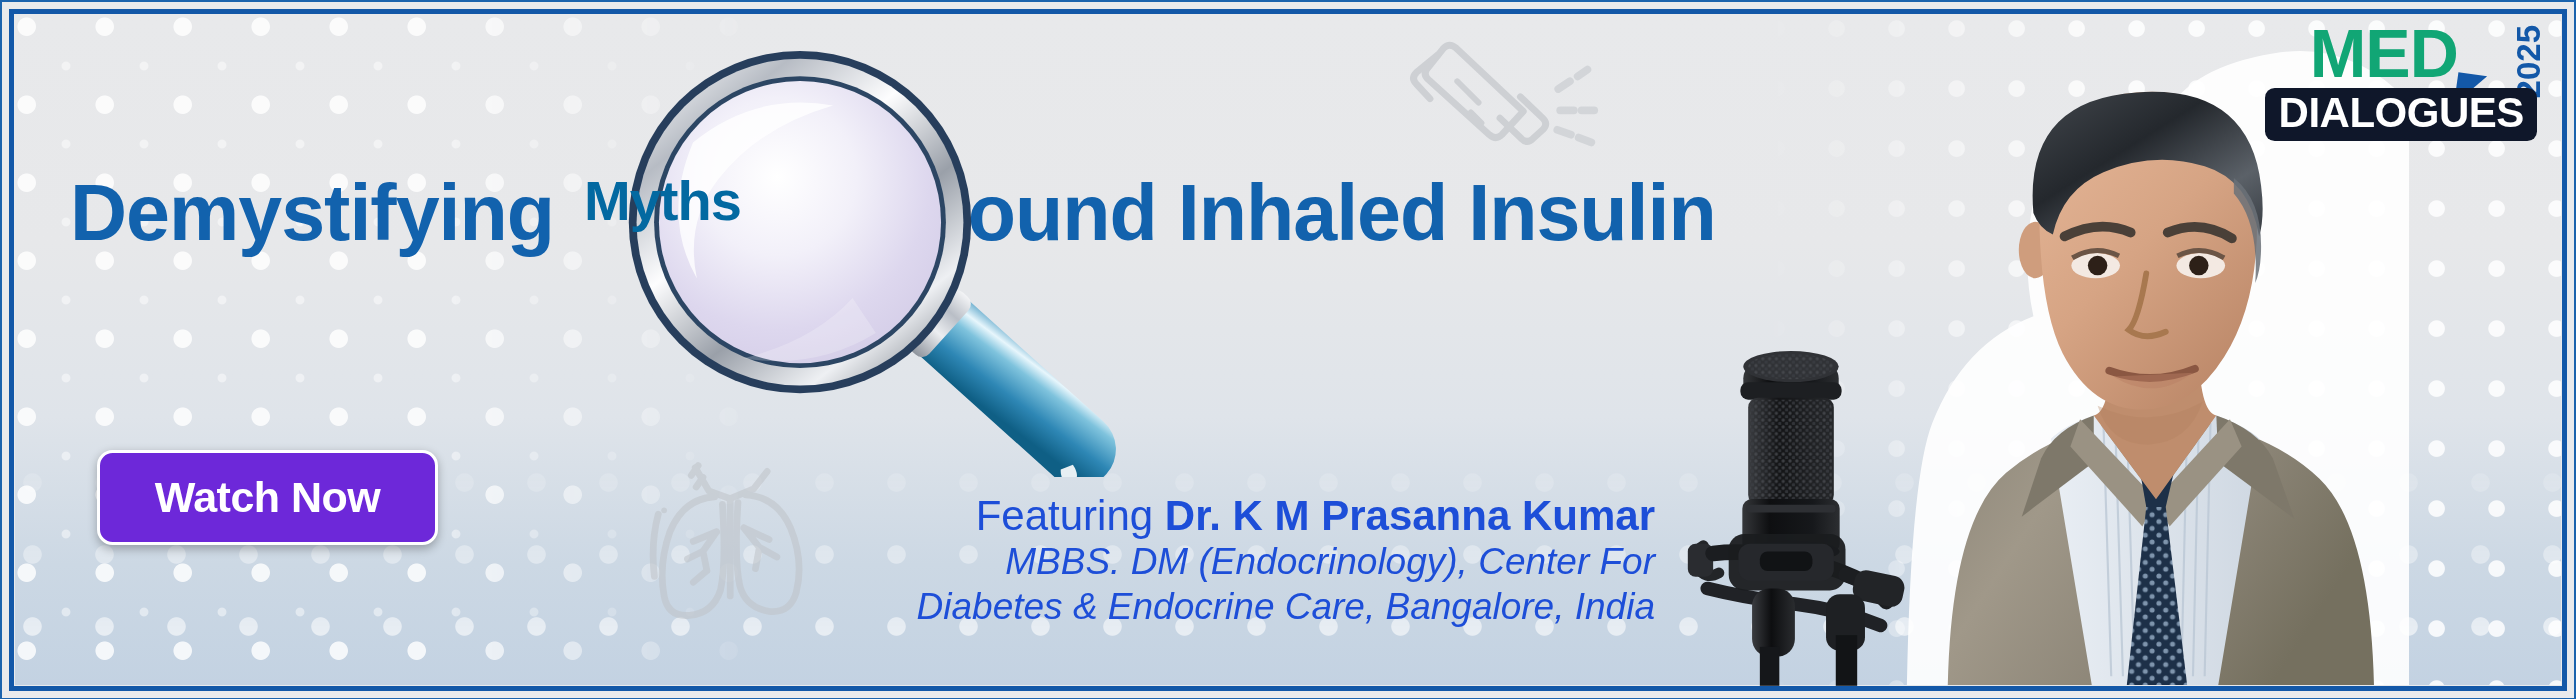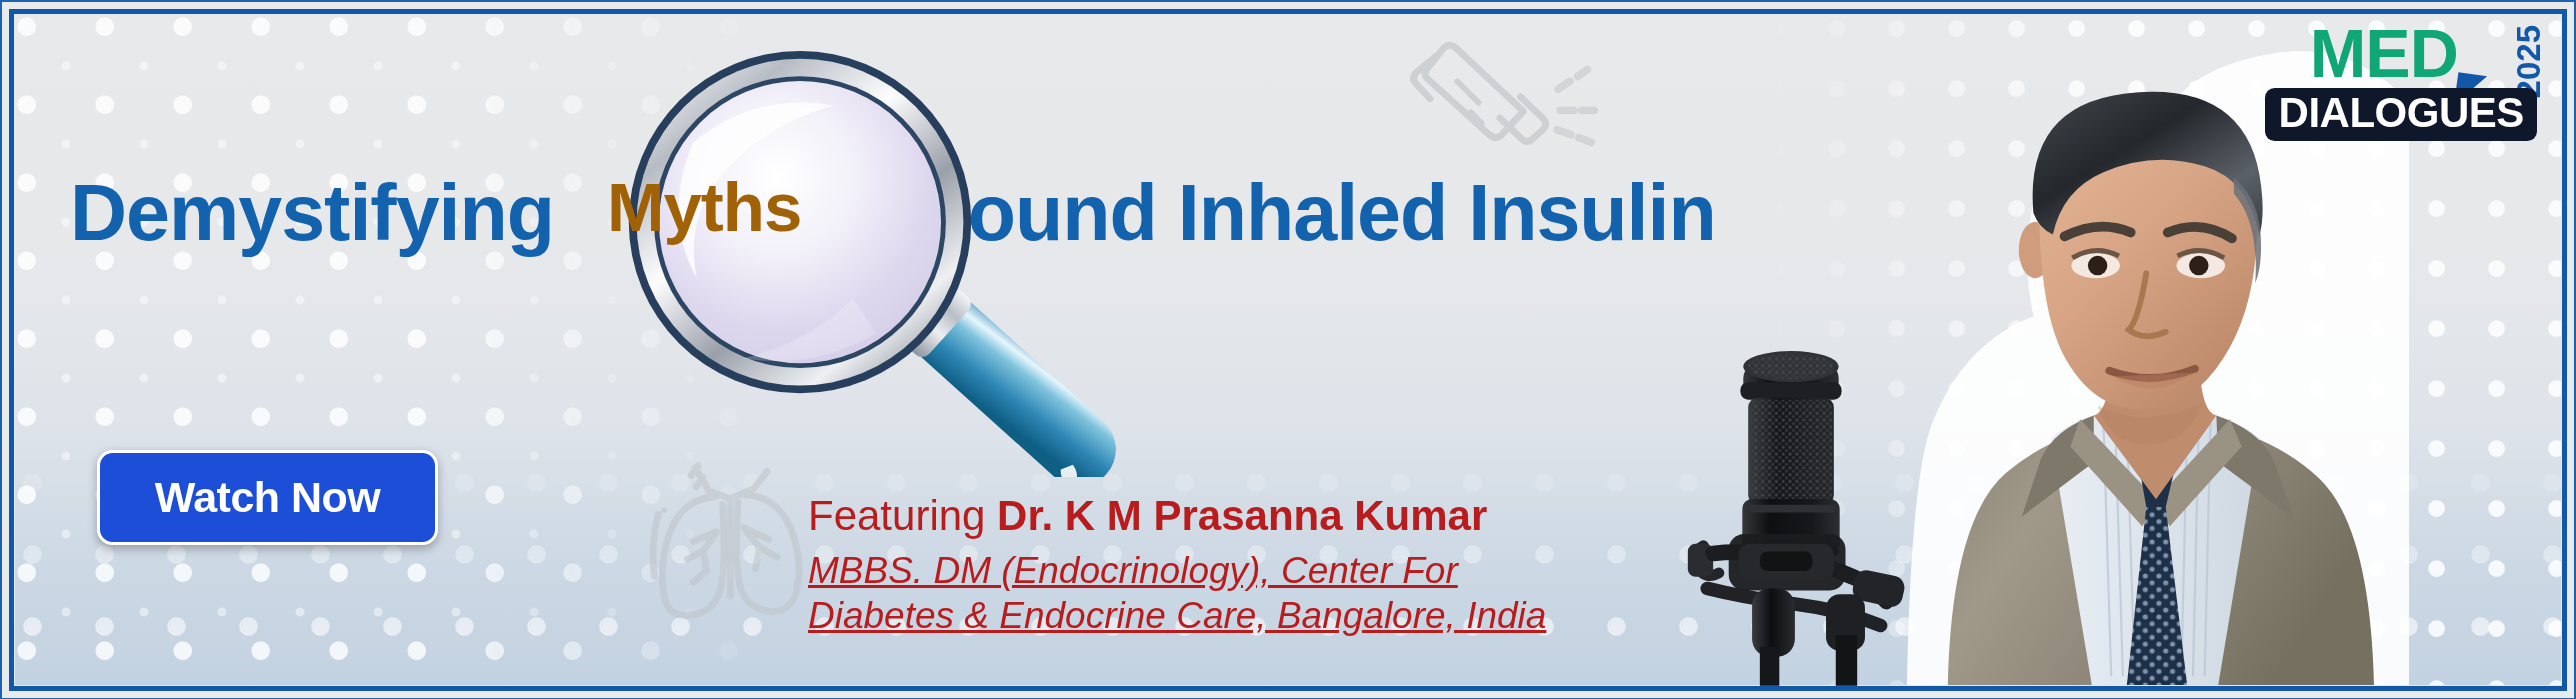--- a/index.html
+++ b/index.html
@@ -74,48 +74,48 @@
     display:flex;align-items:flex-end;white-space:nowrap;
     font-size:79px;font-weight:700;letter-spacing:-1px;
     color:#1262ad;line-height:1;
   }
   .headline .part{display:inline-block;}
   .headline .gap-lens{display:inline-block;width:341px;}
 
   
   .magnifier{position:absolute;left:584px;top:49px;width:681px;height:428px;z-index:14;pointer-events:none;}
   .lens-word{
-    position:absolute;left:607px;top:173px;z-index:16;
-    font-size:69px;font-weight:700;color:#a16207;letter-spacing:-1px;line-height:1;
+    position:absolute;left:584px;top:173px;z-index:16;
+    font-size:56px;font-weight:700;color:#0369a1;letter-spacing:-1px;line-height:1;
   }
 
   
   .watch-now{
     position:absolute;left:97px;top:450px;z-index:18;
     width:341px;height:95px;
-    background:#1d4ed8;
+    background:#6d28d9;
     border:3.9px solid #ffffff;
     border-radius:15.6px;
     color:#ffffff;
     font-size:43px;font-weight:700;letter-spacing:-0.5px;
     display:flex;align-items:center;justify-content:center;
     box-shadow:0 3.9px 9.7px rgba(0,0,0,.28);
     cursor:pointer;box-sizing:border-box;
   }
 
   
   .featuring{
     position:absolute;left:808px;top:492px;width:847px;z-index:18;
-    text-align:left;color:#b91c1c;
+    text-align:right;color:#1d4ed8;
   }
   .feat-line1{font-size:42px;line-height:1.15;white-space:nowrap;}
   .feat-line1 .lead{font-weight:400;}
   .feat-line1 .name{font-weight:700;}
   .feat-credentials{
-    font-size:37px;font-style:italic;line-height:1.2;margin-top:9px;text-decoration:underline;
+    font-size:37px;font-style:italic;line-height:1.2;margin-top:0;
   }
   .feat-credentials div{white-space:nowrap;}
 
   
   .mic{position:absolute;left:1645px;top:343px;width:292px;height:343px;z-index:20;}
 
   
   .doctor{position:absolute;left:1903px;top:34px;width:506px;height:651px;z-index:19;}
 
   

